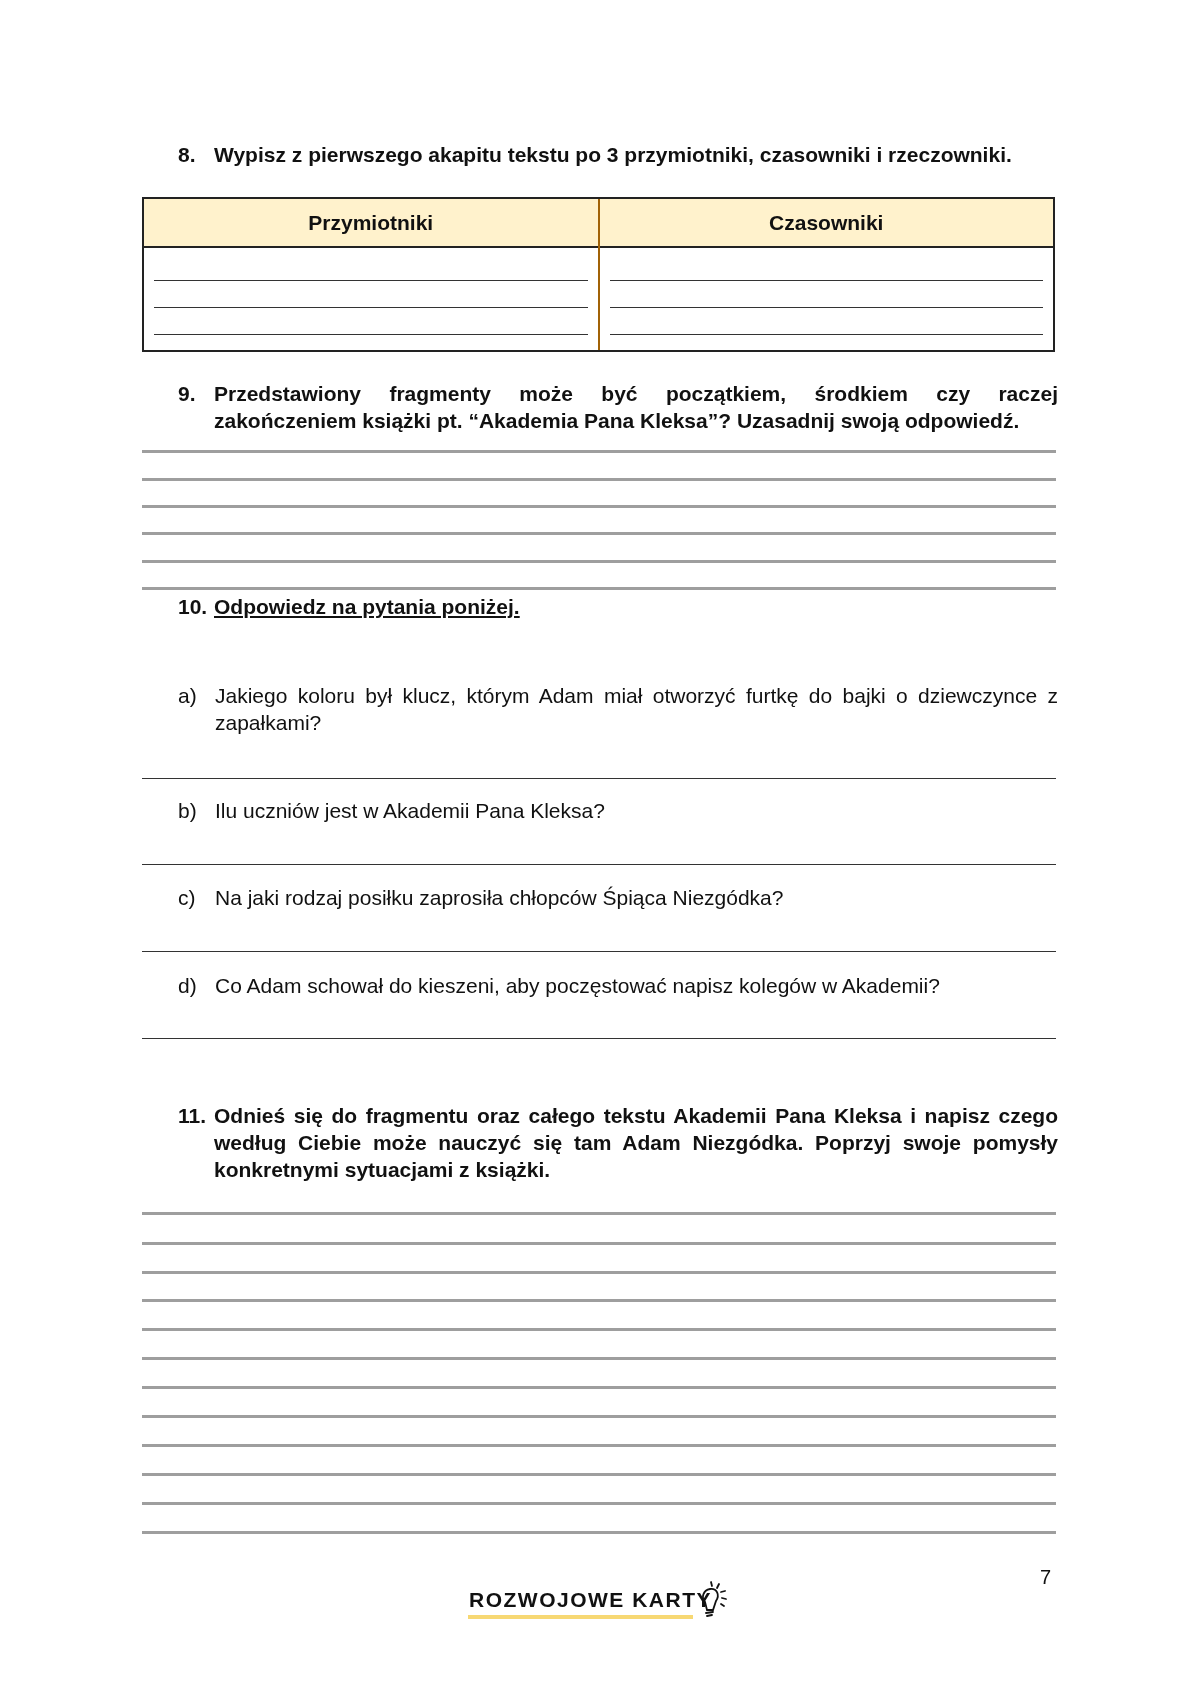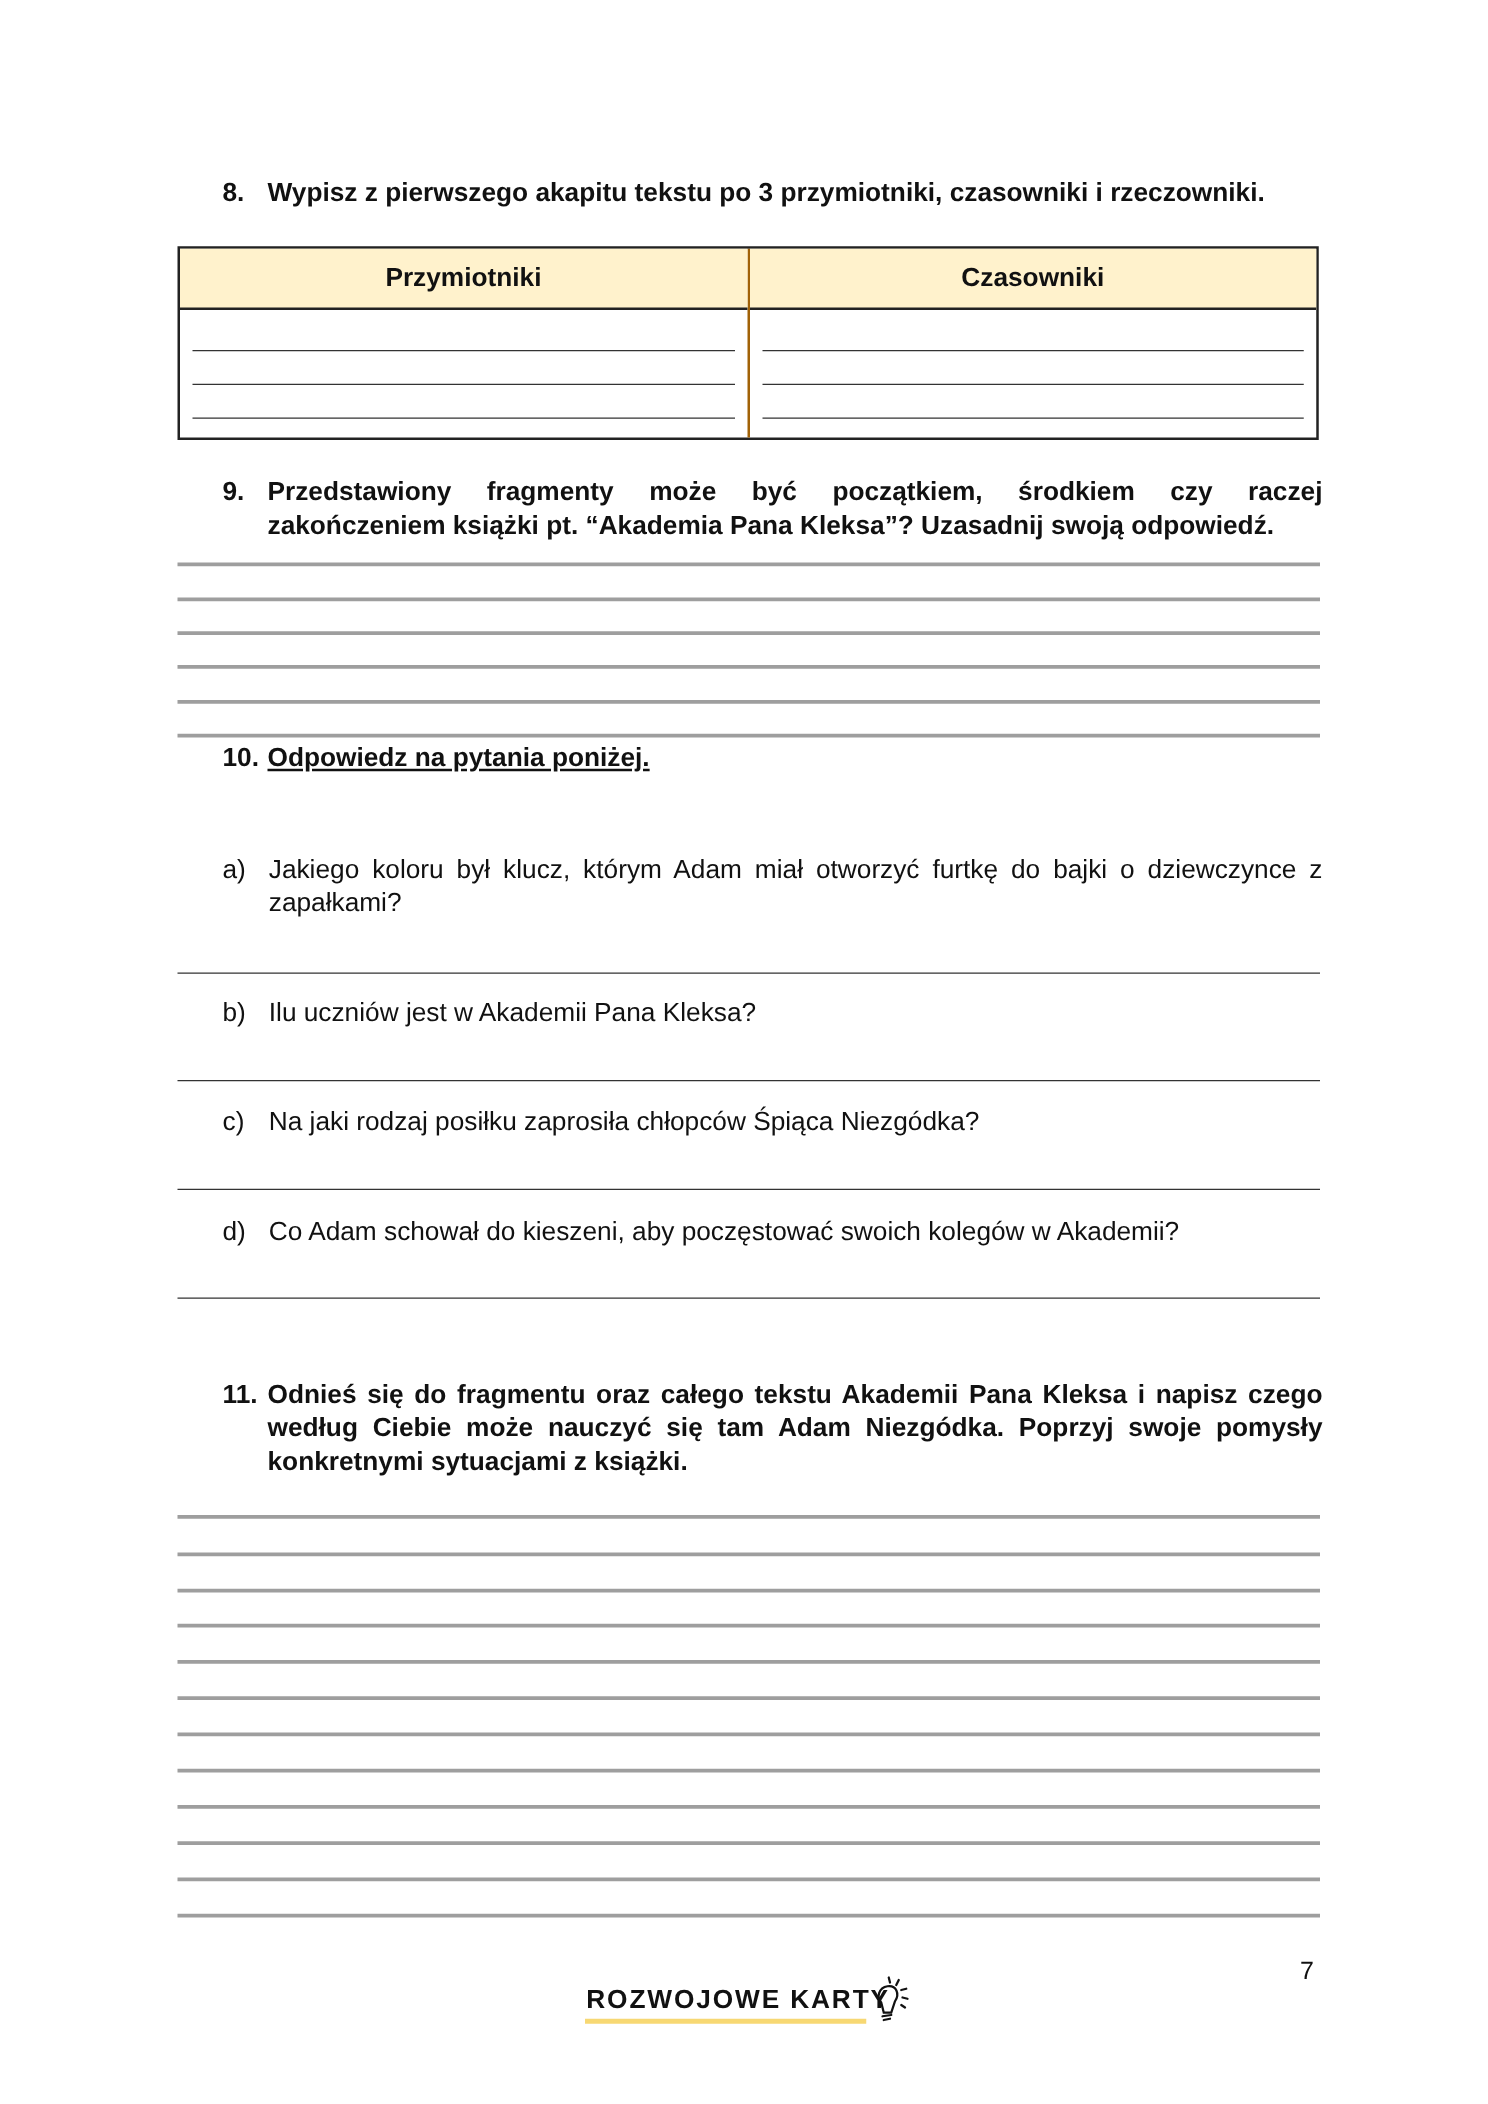--- a/index.html
+++ b/index.html
@@ -93,21 +93,21 @@
 <div class="rule-black" style="top:864px;"></div>
 
 <div class="sub" style="top:884px;">
   <span class="lbl">c)</span>
   <span class="txt">Na jaki rodzaj posiłku zaprosiła chłopców Śpiąca Niezgódka?</span>
 </div>
 <div class="rule-black" style="top:951px;"></div>
 
 <div class="sub" style="top:972px;">
   <span class="lbl">d)</span>
-  <span class="txt">Co Adam schował do kieszeni, aby poczęstować swoich kolegów w Akademii?</span>
+  <span class="txt">Co Adam schował do kieszeni, aby poczęstować napisz kolegów w Akademii?</span>
 </div>
 <div class="rule-black" style="top:1038px;"></div>
 
 <div class="q bold" style="top:1102px;">
   <span class="num">11.</span>
   <span class="txt">Odnieś się do fragmentu oraz całego tekstu Akademii Pana Kleksa i napisz czego według Ciebie może nauczyć się tam Adam Niezgódka. Poprzyj swoje pomysły konkretnymi sytuacjami z książki.</span>
 </div>
 
 <div class="rule-gray" style="top:1212px;"></div>
 <div class="rule-gray" style="top:1242px;"></div>

